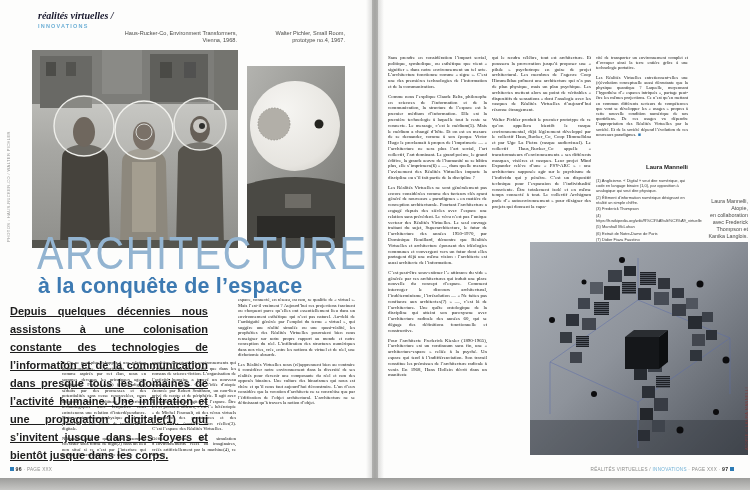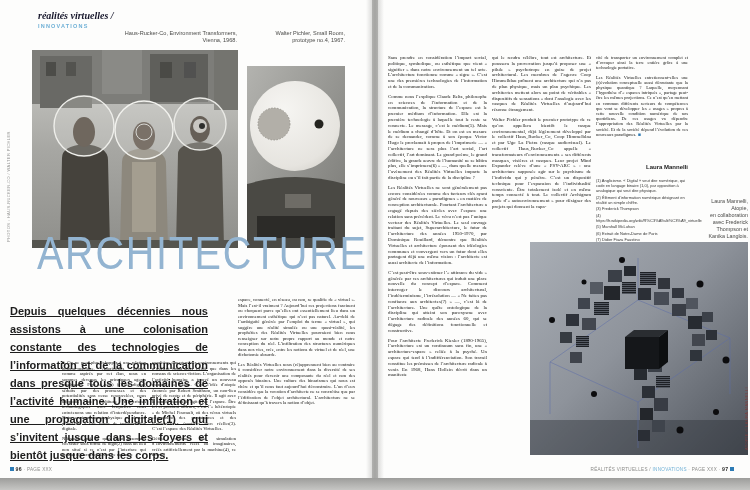--- a/index.html
+++ b/index.html
@@ -108,20 +108,21 @@
         <circle cx="27" cy="58" r="16" fill="none" stroke="#9c9992" stroke-width="1" stroke-dasharray="1.5 1.5"></circle>
         <circle cx="72" cy="58" r="4.5" fill="#24241f"></circle>
         <rect x="0" y="118" width="98" height="64" fill="#3f3e3a"></rect>
         <path d="M0 118 Q48 104 98 118 L98 182 L0 182 Z" fill="#4a4944"></path>
         <rect x="38" y="128" width="26" height="14" fill="#6e6c66"></rect>
         <rect x="10" y="150" width="78" height="22" fill="#2c2b28"></rect>
       </svg>
     </div>
 
     <div class="abs title" style="left:37px;top:226px;">ARCHITECTURE</div>
+    <div class="abs subtitle" style="left:38px;top:274px;">à la conquête de l’espace</div>
 
     <div class="abs intro" style="left:10px;top:302px;width:198px;">Depuis quelques décennies nous assistons à une colonisation constante des technologies de l’information et de la communication dans presque tous les domaines de l’activité humaine. Une infiltration et une propagation digitale(1) qui s’invitent jusque dans les foyers et bientôt jusque dans les corps.</div>
 
     <div class="abs col" style="left:62px;top:360px;width:84px;height:100px;">
       <p>■ On ne peut plus échapper à une relation homme-machine. Apprivoisés, happés comme aspirés par cet élan, nous en sommes devenus les principaux agents catalyseurs. Face à ce(t) (a)flux digital, séduits par des promesses et des potentialités sans cesse renouvelées, nous adoptons une multitude d’interfaces technologiques avec lesquelles nous entretenons une relation d’interdépendance. Notre environnement physique est devenu perméable à une forme de transmutation digitale.</p>
       <p>N’importe qui ou quoi, peut désormais coexister sous forme de digit(2) dans un lieu non situé si ce n’est par l’interface qui permet d’y accéder. De cette nouvelle</p>
     </div>
     <div class="abs col" style="left:152px;top:360px;width:84px;height:100px;">
       <p>condition émergent des environnements qui n’avaient jusqu’alors existé que dans les romans de science-fiction. L’organisation de l’activité humaine a trouvé un nouveau mentor : le réseau. C’est l’idée d’atopie énoncée par Robert Smithson, un non-lieu privé de centre et de périphérie. Il agit avec le temps comme il agit avec l’espace. Être ici et pourtant ailleurs, c’est l’« hétérotopie » de Michel Foucault, où des vécus virtuels engendrent des persistances et des réminiscences émotives bien réelles(3). C’est l’espace des Réalités Virtuelles.</p>
       <p>Défini comme une simulation d’environnements réels ou imaginaires, créés artificiellement par la machine(4), ce nouvel</p>

